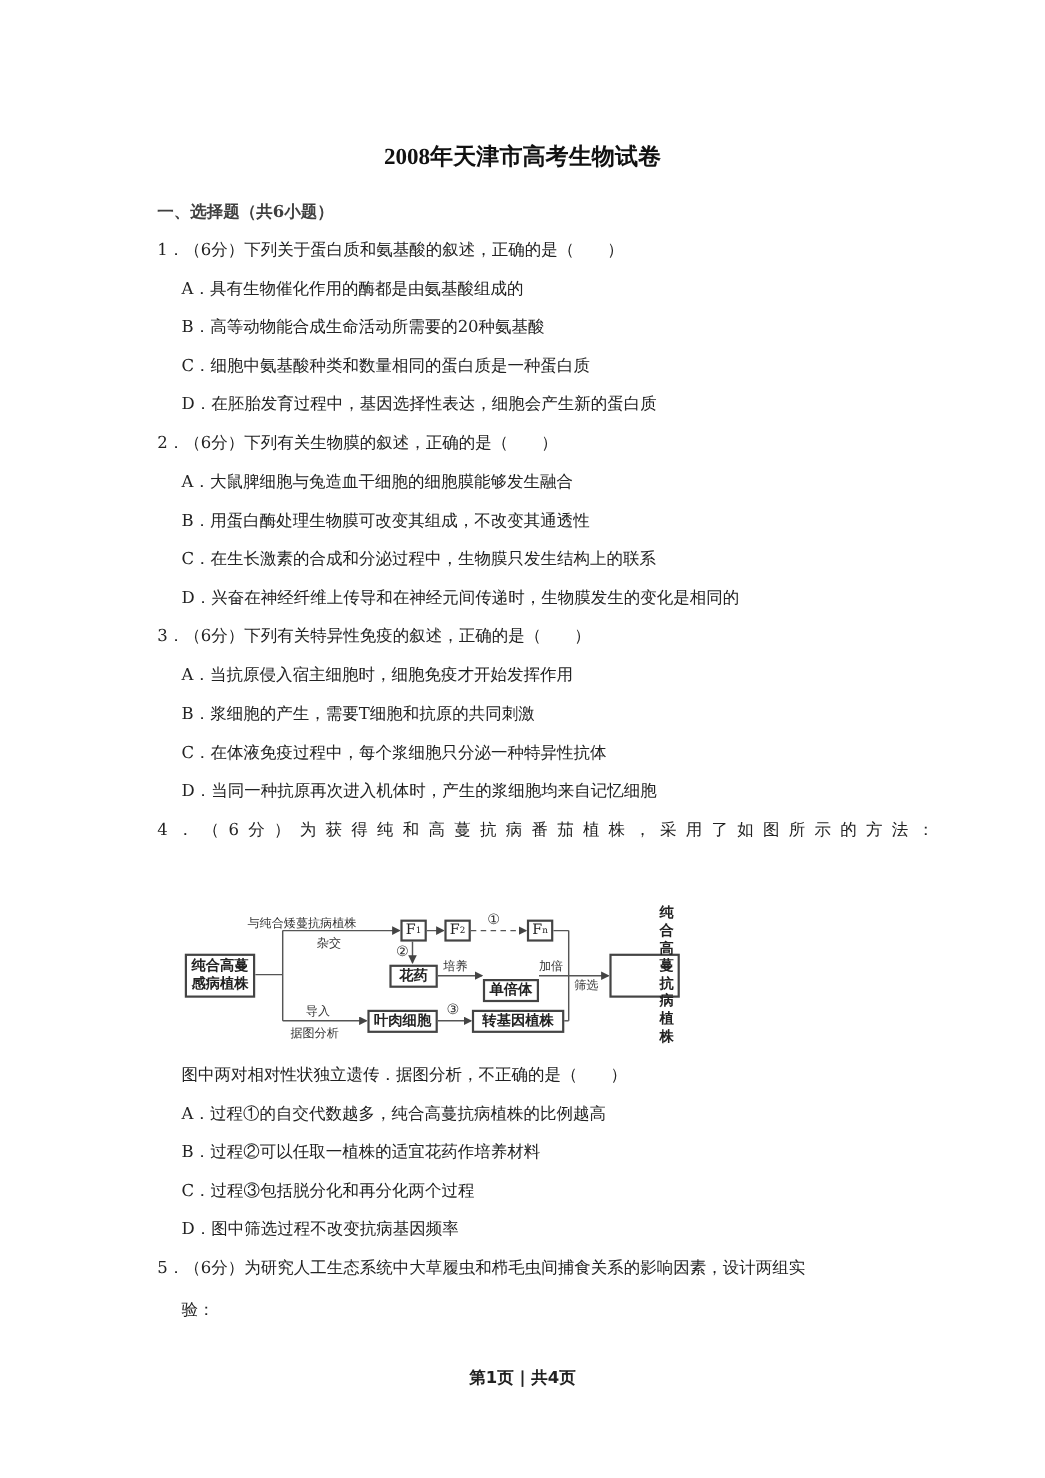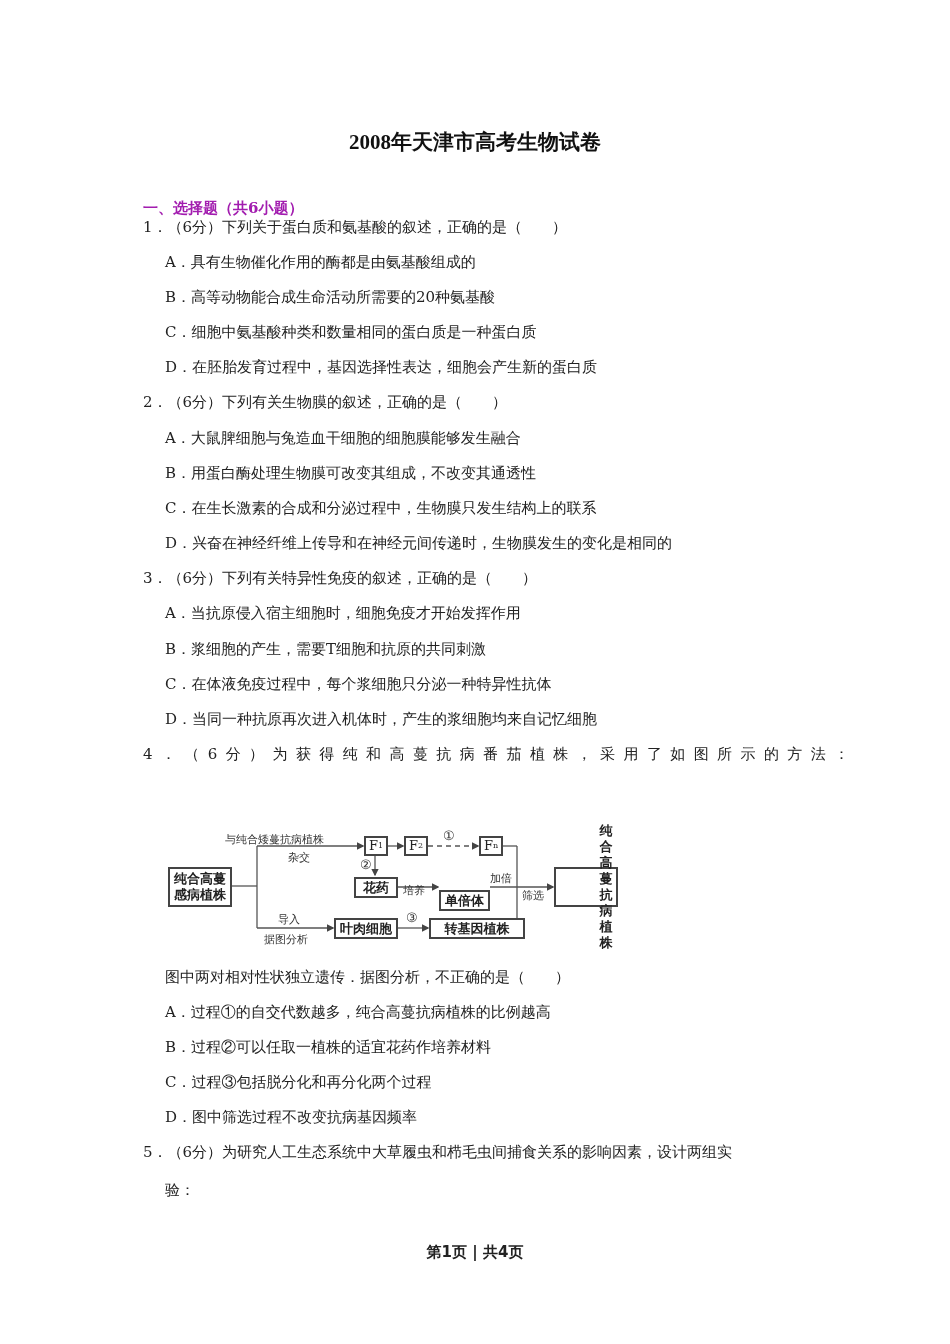--- a/index.html
+++ b/index.html
@@ -7,22 +7,22 @@
     width: 950px; height: 1344px; position: relative; overflow: hidden;
     font-family: "DejaVu Serif", "Liberation Serif", serif;
     color: #1a1a1a;
   }
   .title {
     position: absolute; top: 128px; left: 0; width: 950px; text-align: center;
     font-size: 21px; font-weight: bold; color: #111;
     font-family: "Liberation Serif", "DejaVu Serif", serif;
   }
   .section {
-    position: absolute; left: 143px; top: 199px;
-    font-size: 15px; font-weight: bold; color: #a21caf;
+    position: absolute; left: 143px; top: 183px;
+    font-size: 15px; font-weight: bold; color: #404040;
   }
   .line {
     position: absolute; font-size: 15px; white-space: nowrap; color: #222;
     line-height: 20px;
   }
   .q { left: 143px; }
   .opt { left: 165px; }
   .spaced { letter-spacing: 8.4px; }
   .footer {
     position: absolute; top: 1243px; left: 0; width: 950px; text-align: center;
@@ -121,34 +121,34 @@
       <span class="sub">2</span>
   </div>
   <div class="dlabel" style="left:283px;top:4px;font-size:13px;">①</div>
   <div class="dbox" style="left:319px;top:12px;width:24px;height:20px;font-weight:normal;">
     <span>F</span>
       <span class="sub">n</span>
   </div>
 
   <div class="dlabel" style="left:200px;top:33px;font-size:13px;">②</div>
   <div class="dbox" style="left:194px;top:53px;width:44px;height:21px;">花药</div>
-  <div class="dlabel" style="left:243px;top:47px;margin-top:12px;">培养</div>
+  <div class="dlabel" style="left:243px;top:47px;">培养</div>
   <div class="dbox" style="left:279px;top:53px;width:51px;height:21px;margin-top:13px;">单倍体</div>
   <div class="dlabel" style="left:330px;top:47px;">加倍</div>
   <div class="dlabel" style="left:362px;top:64px;">筛选</div>
 
   <div class="dbox" style="left:394px;top:43px;width:64px;height:40px;">
     <span style="width:54px;display:block;margin-left:40px;">纯合高蔓抗病植株</span>
   </div>
 
   <div class="dlabel" style="left:118px;top:88px;">导入</div>
   <div class="dlabel" style="left:104px;top:108px;">据图分析</div>
   <div class="dbox" style="left:174px;top:94px;width:64px;height:21px;">叶肉细胞</div>
   <div class="dlabel" style="left:246px;top:86px;font-size:13px;">③</div>
-  <div class="dbox" style="left:269px;top:94px;width:96px;height:21px;">转基因植株</div>
+  <div class="dbox" style="left:269px;top:94px;width:84px;height:21px;">转基因植株</div>
 </div>
 
 <div class="line opt" style="top:967px">图中两对相对性状独立遗传．据图分析，不正确的是（　　）</div>
 <div class="line opt" style="top:1002px">A．过程①的自交代数越多，纯合高蔓抗病植株的比例越高</div>
 <div class="line opt" style="top:1037px">B．过程②可以任取一植株的适宜花药作培养材料</div>
 <div class="line opt" style="top:1072px">C．过程③包括脱分化和再分化两个过程</div>
 <div class="line opt" style="top:1107px">D．图中筛选过程不改变抗病基因频率</div>
 
 <div class="line q" style="top:1142px">5．（6分）为研究人工生态系统中大草履虫和栉毛虫间捕食关系的影响因素，设计两组实</div>
 <div class="line opt" style="top:1180px">验：</div>

